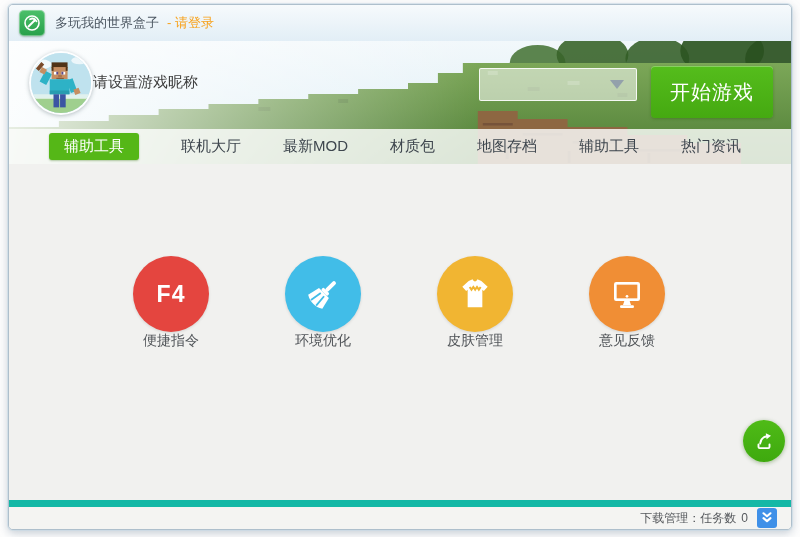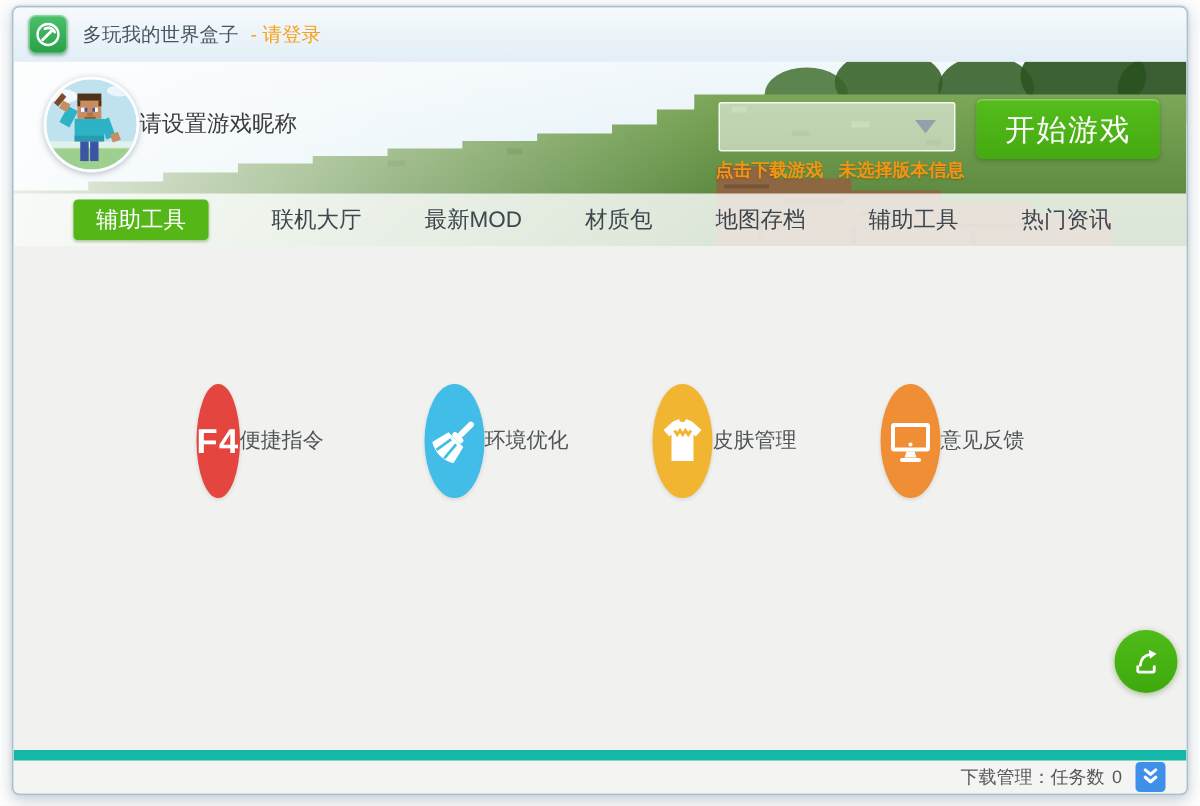--- a/index.html
+++ b/index.html
@@ -35,36 +35,36 @@
     border:2px solid rgba(255,255,255,.95); overflow:hidden; box-shadow:0 1px 4px rgba(60,80,90,.35); cursor:pointer; background:#cfe9f2; }
   .nickname { position:absolute; left:84px; top:32px; font-size:15px; color:#3c3c3c; cursor:pointer; }
 
   .version-select { position:absolute; left:470px; top:27px; width:158px; height:33px;
     background:rgba(255,255,255,.55); border:1px solid rgba(255,255,255,.85); border-radius:2px;
     display:flex; align-items:center; justify-content:flex-end; padding-right:12px; cursor:pointer; }
   .caret-down { width:0; height:0; border-left:7px solid transparent; border-right:7px solid transparent; border-top:9px solid #93a1ab; }
   .hint-row { position:absolute; left:468px; top:64px; display:flex; gap:10px; font-size:12px; font-weight:bold;
     text-shadow:0 1px 1px rgba(80,50,0,.35); }
   .hint-row span { color:#f39512; }
-  .start-btn { position:absolute; left:642px; top:25px; width:122px; height:40px; border-radius:4px;
+  .start-btn { position:absolute; left:642px; top:25px; width:122px; height:52px; border-radius:4px;
     background:linear-gradient(#55bd1c,#45a911); color:#fff; font-size:20px; letter-spacing:1px;
     display:flex; align-items:center; justify-content:center; cursor:pointer;
     box-shadow:inset 0 1px 0 rgba(255,255,255,.3), 0 1px 3px rgba(40,100,10,.4); }
 
   
   .nav { position:absolute; left:0; bottom:0; right:0; height:35px;
     background:rgba(251,252,251,.82); display:flex; align-items:center; padding-left:40px; gap:42px; }
   .tab { font-size:15px; color:#3e464e; cursor:pointer; white-space:nowrap; }
   .tab.active { background:#55b717; color:#fff; border-radius:3px; padding:4px 15px;
     box-shadow:0 1px 2px rgba(50,110,10,.35); }
 
   
   .main { position:absolute; left:0; top:159px; right:0; height:338px; background:#f1f1ef; }
   .tools { position:absolute; left:122px; top:92px; display:flex; gap:72px; }
-  .tool { width:80px; display:flex; flex-direction:row; align-items:center; }
+  .tool { width:80px; display:flex; flex-direction:column; align-items:center; }
   .tool-circle { width:76px; height:76px; border-radius:50%; display:flex; align-items:center; justify-content:center;
     cursor:pointer; box-shadow:0 1px 3px rgba(0,0,0,.12); }
   .tool-badge { color:#fff; font-size:23px; font-weight:bold; letter-spacing:1px; }
   .tool-label { font-size:14px; color:#505458; white-space:nowrap; }
 
   .fab { position:absolute; right:6px; bottom:40px; width:42px; height:42px; border-radius:50%;
     background:linear-gradient(#4fbb17,#3ea90e); display:flex; align-items:center; justify-content:center;
     cursor:pointer; box-shadow:0 1px 4px rgba(40,100,10,.4); }
 
   
@@ -167,24 +167,20 @@
         <rect x="24" y="44" width="6" height="14" fill="#3b55a3"></rect>
         <rect x="31" y="44" width="6" height="14" fill="#3b55a3"></rect>
       </svg>
     </div>
     <span class="nickname">请设置游戏昵称</span>
 
     <div class="version-select">
       <span></span>
       <span class="caret-down"></span>
     </div>
-    <div class="hint-row">
-      <span>点击下载游戏</span>
-      <span>未选择版本信息</span>
-    </div>
     <div class="start-btn">开始游戏</div>
 
     <div class="nav">
       <span class="tab active">辅助工具</span>
       <span class="tab">联机大厅</span>
       <span class="tab">最新MOD</span>
       <span class="tab">材质包</span>
       <span class="tab">地图存档</span>
       <span class="tab">辅助工具</span>
       <span class="tab">热门资讯</span>

